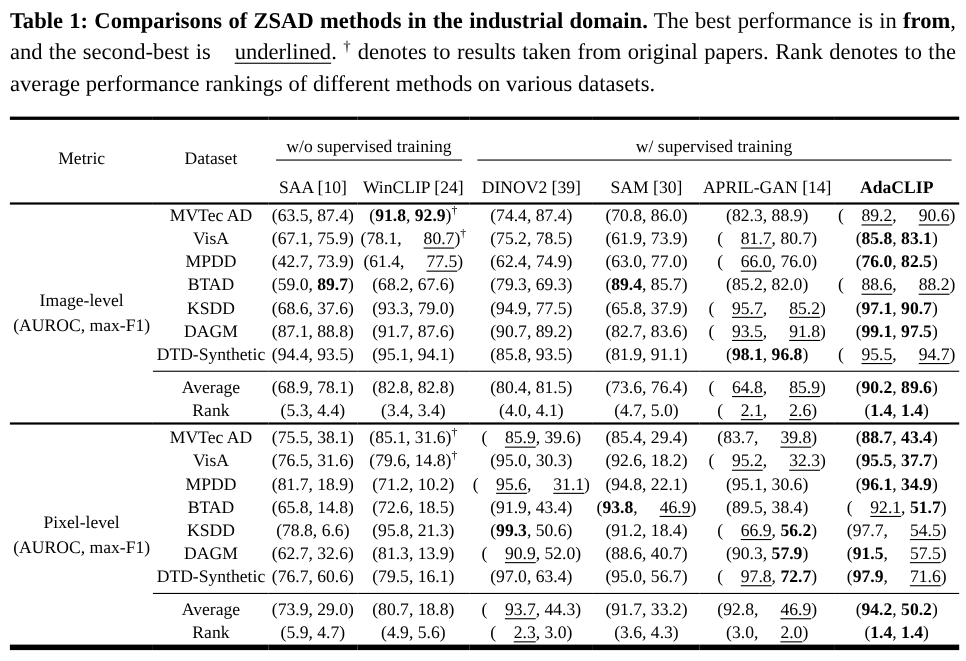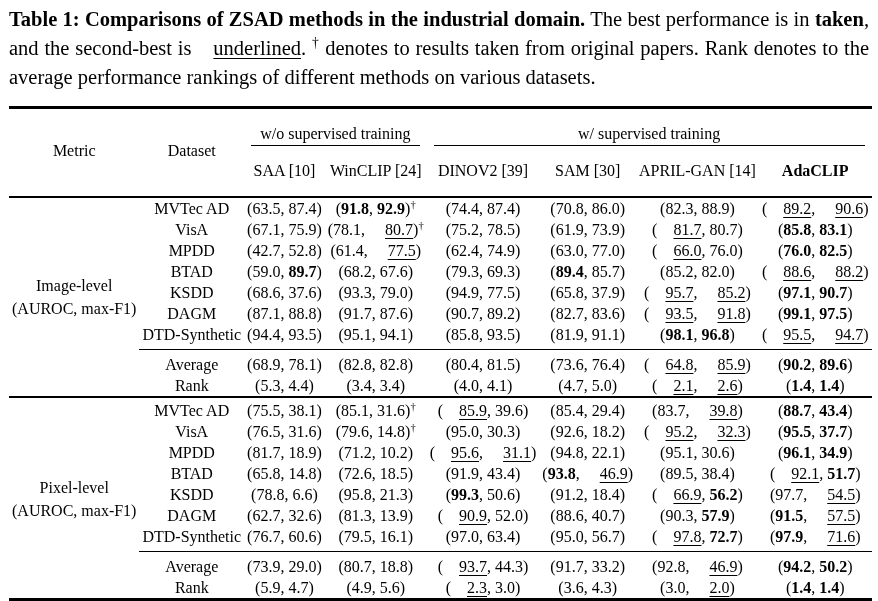--- a/index.html
+++ b/index.html
@@ -33,40 +33,40 @@
     padding-bottom: 4px;
   }
   thead th.group { vertical-align: bottom; padding: 2px 0 0 0; }
   .cmid {
     margin: 12px 7px;
     padding: 2px 2px 2px 2px;
     border-bottom: 1.5px solid #000;
   }
   thead th.method {
     border-bottom: 2px solid #000;
-    padding: 4px 3px 16px 3px;
+    padding: 4px 3px 4px 3px;
   }
   tbody td { line-height: 21px; }
   td.metric-cell div { line-height: 23px; }
   tbody.section + tbody.section tr:first-child td { border-top: 2px solid #000; }
   tbody.section + tbody.section tr:first-child td.metric-cell,
   tbody.section + tbody.section tr:first-child td.ds,
   tbody.section + tbody.section tr:first-child td.val { padding-top: 2px; }
   tr.last-data td { padding-bottom: 4px; }
   tr.avg-row td { border-top: 1.5px solid #000; padding-top: 4px; }
   tr.rank-row td { padding-bottom: 0; }
   sup.dag { font-size: 66%; line-height: 0; }
   b { font-weight: bold; text-align: right; }
   u { text-decoration: underline; text-underline-offset: 3px; text-decoration-thickness: 1px; margin-left: 16px; }
 </style>
 </head>
 <body>
 
 <div class="page">
-  <p class="caption"><b>Table 1: Comparisons of ZSAD methods in the industrial domain.</b> The best performance is in <b>taken</b>, and the second-best is <u>underlined</u>. <sup class="dag">†</sup> denotes to results taken from original papers. Rank denotes to the average performance rankings of different methods on various datasets.</p>
+  <p class="caption"><b>Table 1: Comparisons of ZSAD methods in the industrial domain.</b> The best performance is in <b>from</b>, and the second-best is <u>underlined</u>. <sup class="dag">†</sup> denotes to results taken from original papers. Rank denotes to the average performance rankings of different methods on various datasets.</p>
   <table class="results">
       <thead>
         <tr>
           <th class="corner" rowspan="2">Metric</th>
           <th class="corner" rowspan="2">Dataset</th>
           <th class="group" colspan="2">
             <div class="cmid">w/o supervised training</div>
           </th>
           <th class="group" colspan="4">
             <div class="cmid">w/ supervised training</div>
@@ -99,21 +99,21 @@
           <td class="ds">VisA</td>
           <td class="val">(67.1, 75.9)</td>
           <td class="val">(78.1, <u>80.7</u>)<sup class="dag">†</sup></td>
           <td class="val">(75.2, 78.5)</td>
           <td class="val">(61.9, 73.9)</td>
           <td class="val">(<u>81.7</u>, 80.7)</td>
           <td class="val">(<b>85.8</b>, <b>83.1</b>)</td>
         </tr>
         <tr>
           <td class="ds">MPDD</td>
-          <td class="val">(42.7, 52.8)</td>
+          <td class="val">(42.7, 73.9)</td>
           <td class="val">(61.4, <u>77.5</u>)</td>
           <td class="val">(62.4, 74.9)</td>
           <td class="val">(63.0, 77.0)</td>
           <td class="val">(<u>66.0</u>, 76.0)</td>
           <td class="val">(<b>76.0</b>, <b>82.5</b>)</td>
         </tr>
         <tr>
           <td class="ds">BTAD</td>
           <td class="val">(59.0, <b>89.7</b>)</td>
           <td class="val">(68.2, 67.6)</td>

